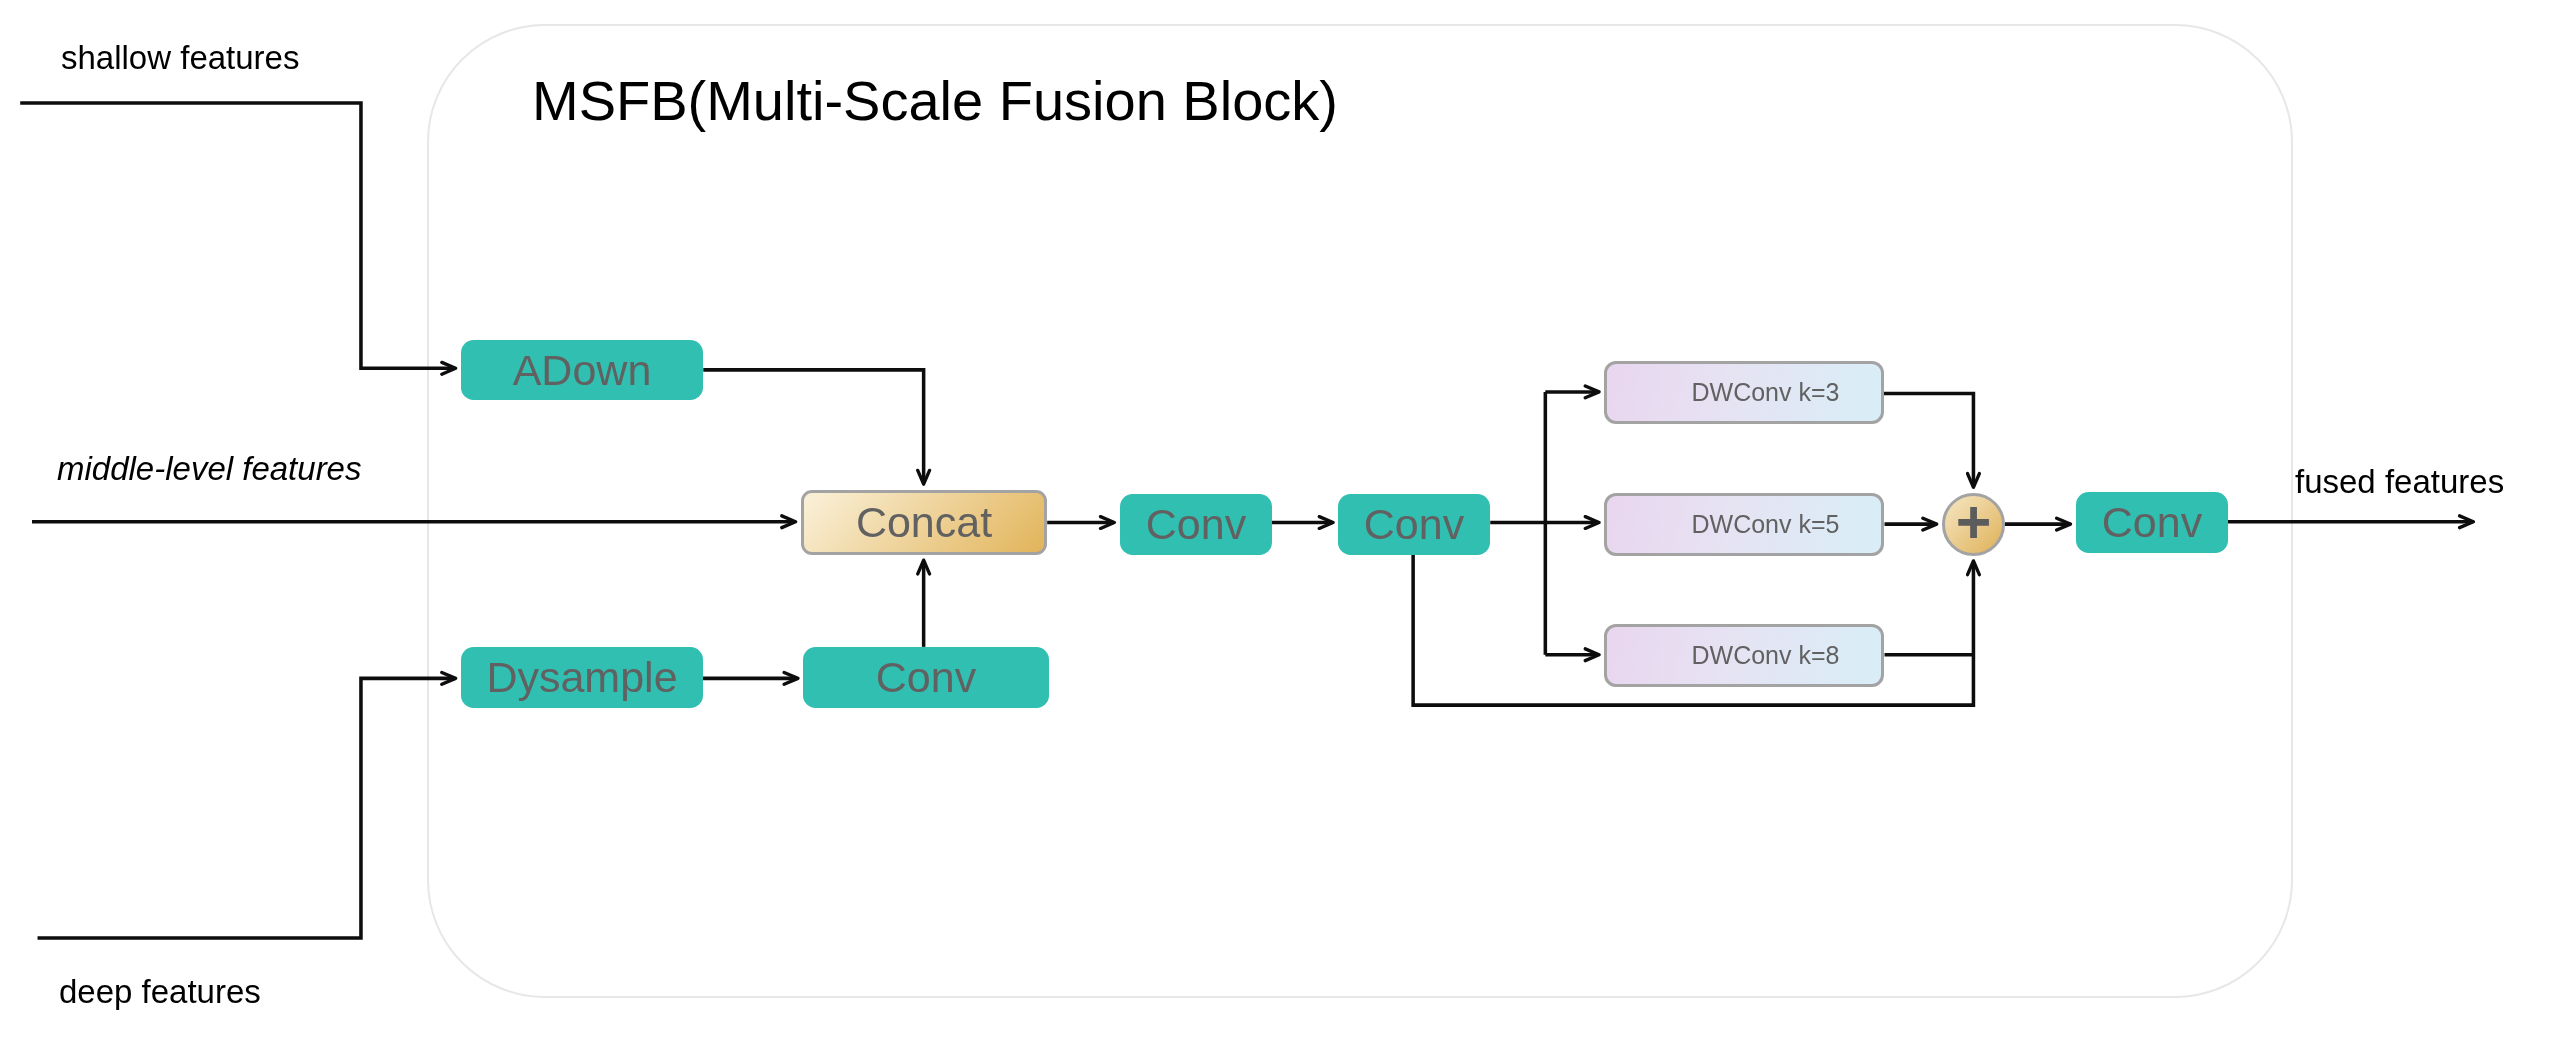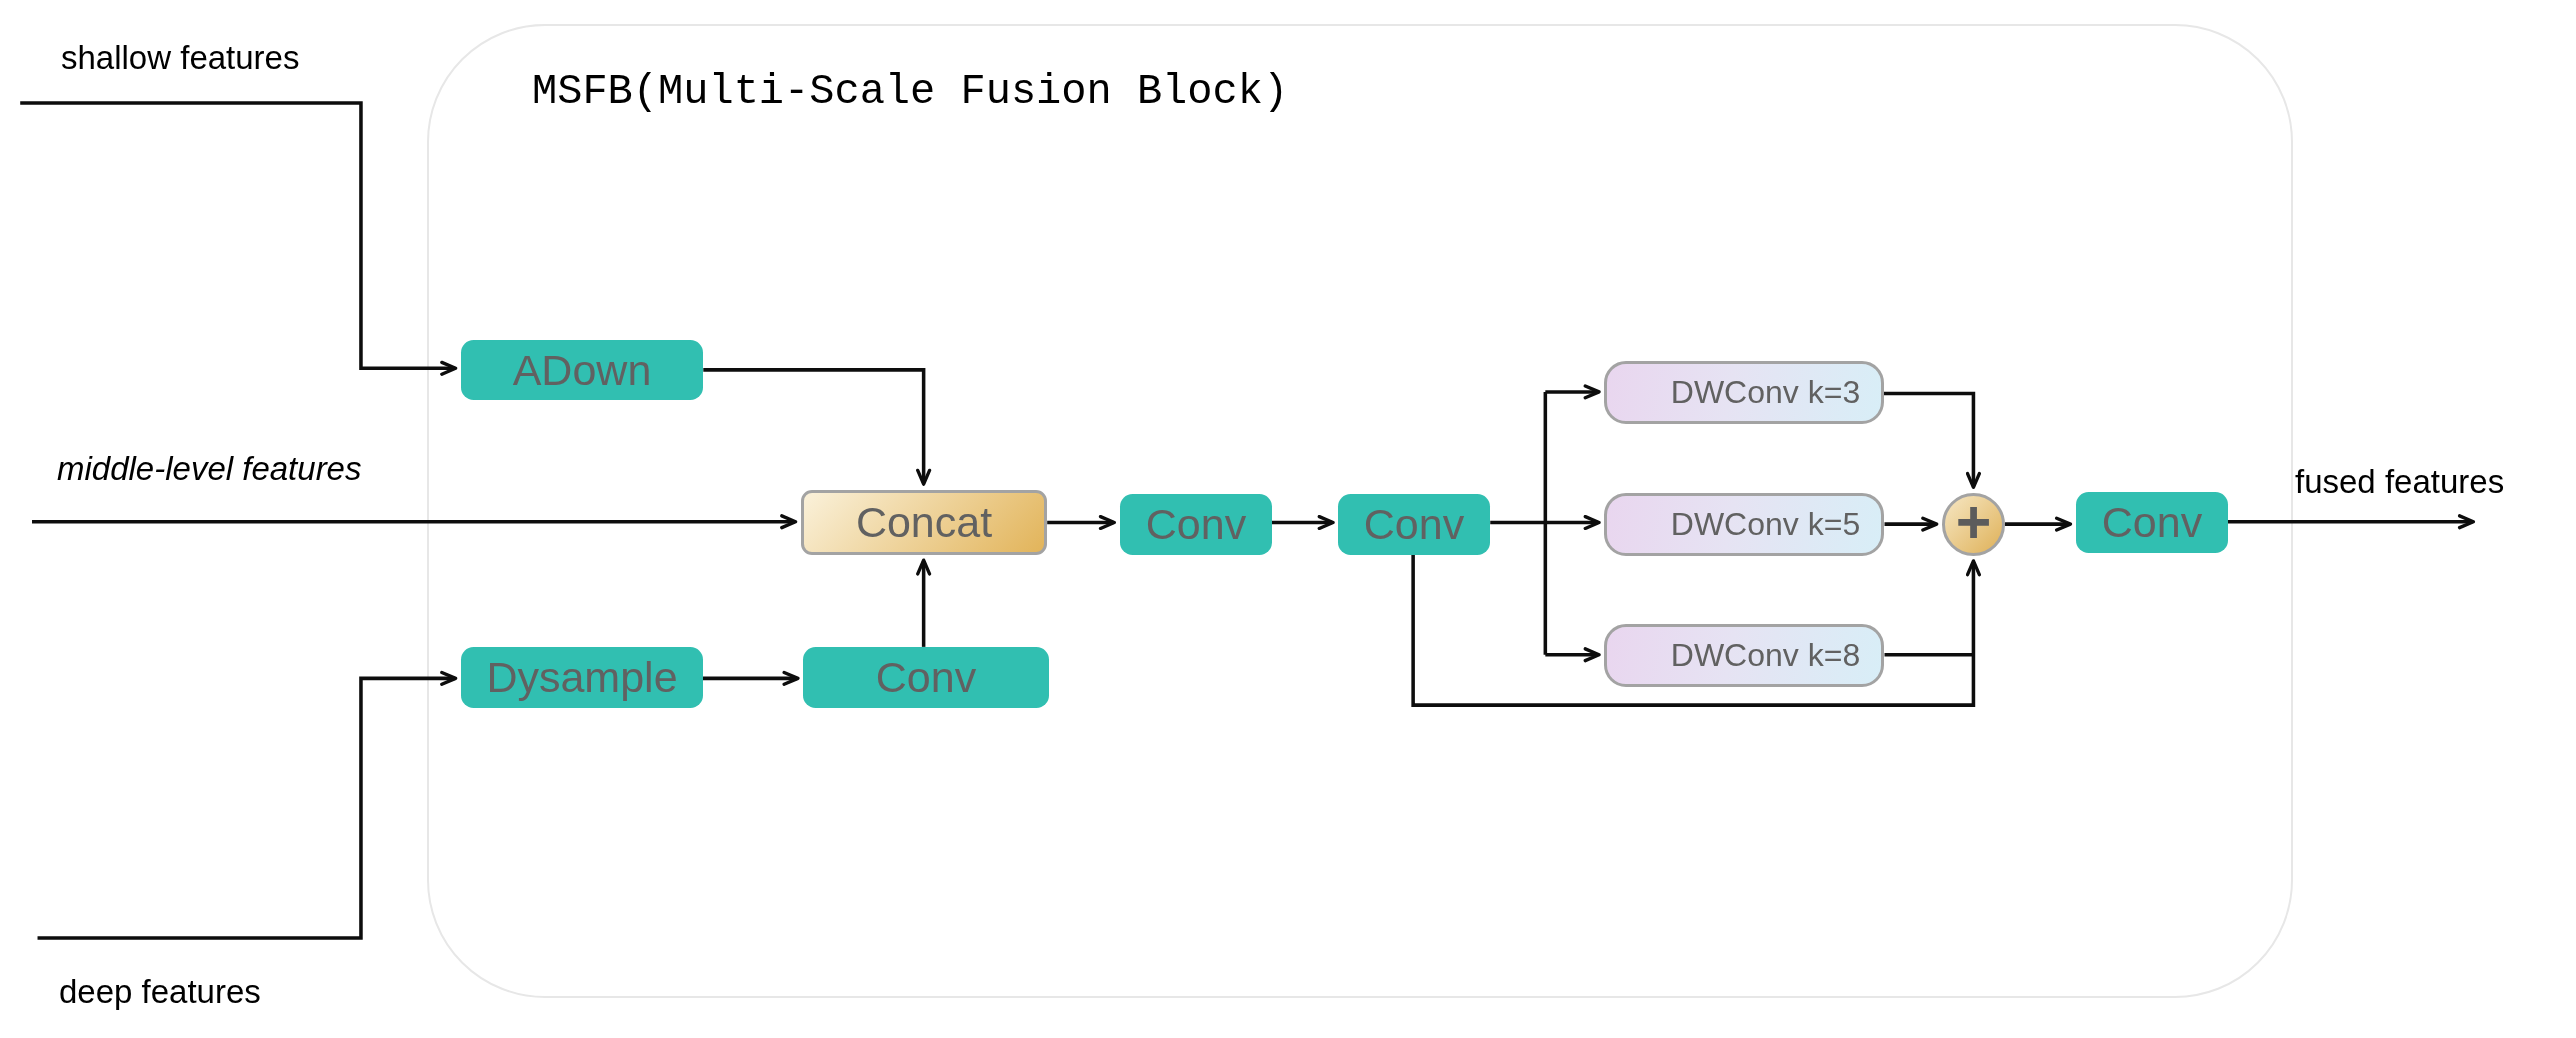--- a/index.html
+++ b/index.html
@@ -14,25 +14,24 @@
     position:absolute;
     left:427px;top:24.4px;width:1866px;height:974px;
     border:2.4px solid var(--container_border);
     border-radius:118px;
     background:#ffffff;
     box-sizing:border-box;
   }
   .diagram-title{
     position:absolute;
     left:532px;top:68px;
-    font-size:42px;
+    font-size:56px;
     color:var(--label_text);
     letter-spacing:0px;
     white-space:nowrap;
-    font-family:Liberation Mono, monospace;
   }
   .io-label{
     position:absolute;
     font-size:33px;
     color:var(--label_text);
     white-space:nowrap;
   }
   .wires{position:absolute;left:0;top:0;width:2576px;height:1038px;}
   .node{
     position:absolute;
@@ -47,22 +46,22 @@
     border-radius:12.6px;
   }
   .concat{
     background:linear-gradient(135deg, var(--concat_bg_from) 0%, var(--concat_bg_to) 100%);
     border:3.9px solid var(--box_border);
     border-radius:11px;
   }
   .dw{
     background:linear-gradient(100deg, var(--dw_bg_from) 0%, var(--dw_bg_mid) 45%, var(--dw_bg_to) 100%);
     border:3.9px solid var(--box_border);
-    border-radius:22px;
-    font-size:32px;
+    border-radius:12px;
+    font-size:25px;
     padding-left:43px;
   }
   .sum{
     background:linear-gradient(135deg, var(--sum_bg_from) 0%, var(--sum_bg_to) 100%);
     border:3.1px solid var(--box_border);
     border-radius:50%;
     font-size:61px;
     font-weight:700;
     color:#5c5c5c;
     line-height:1;

